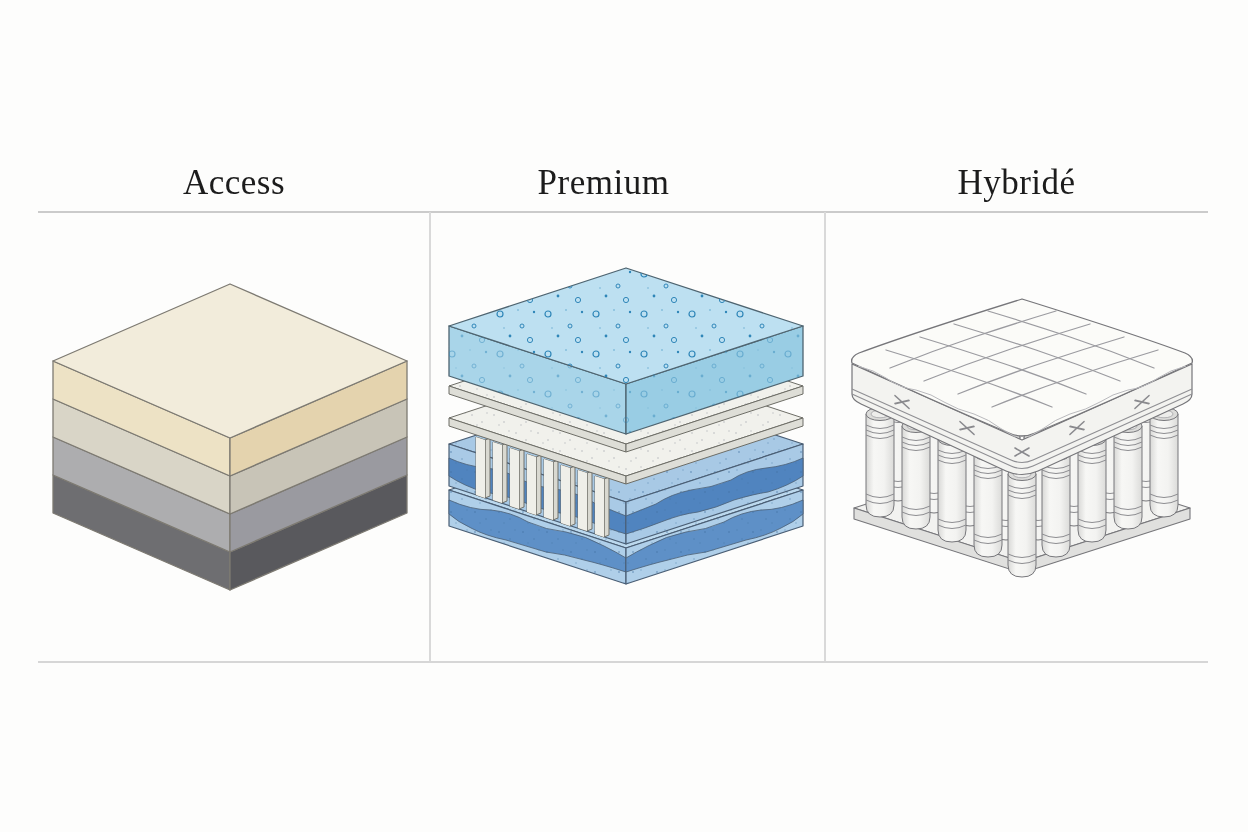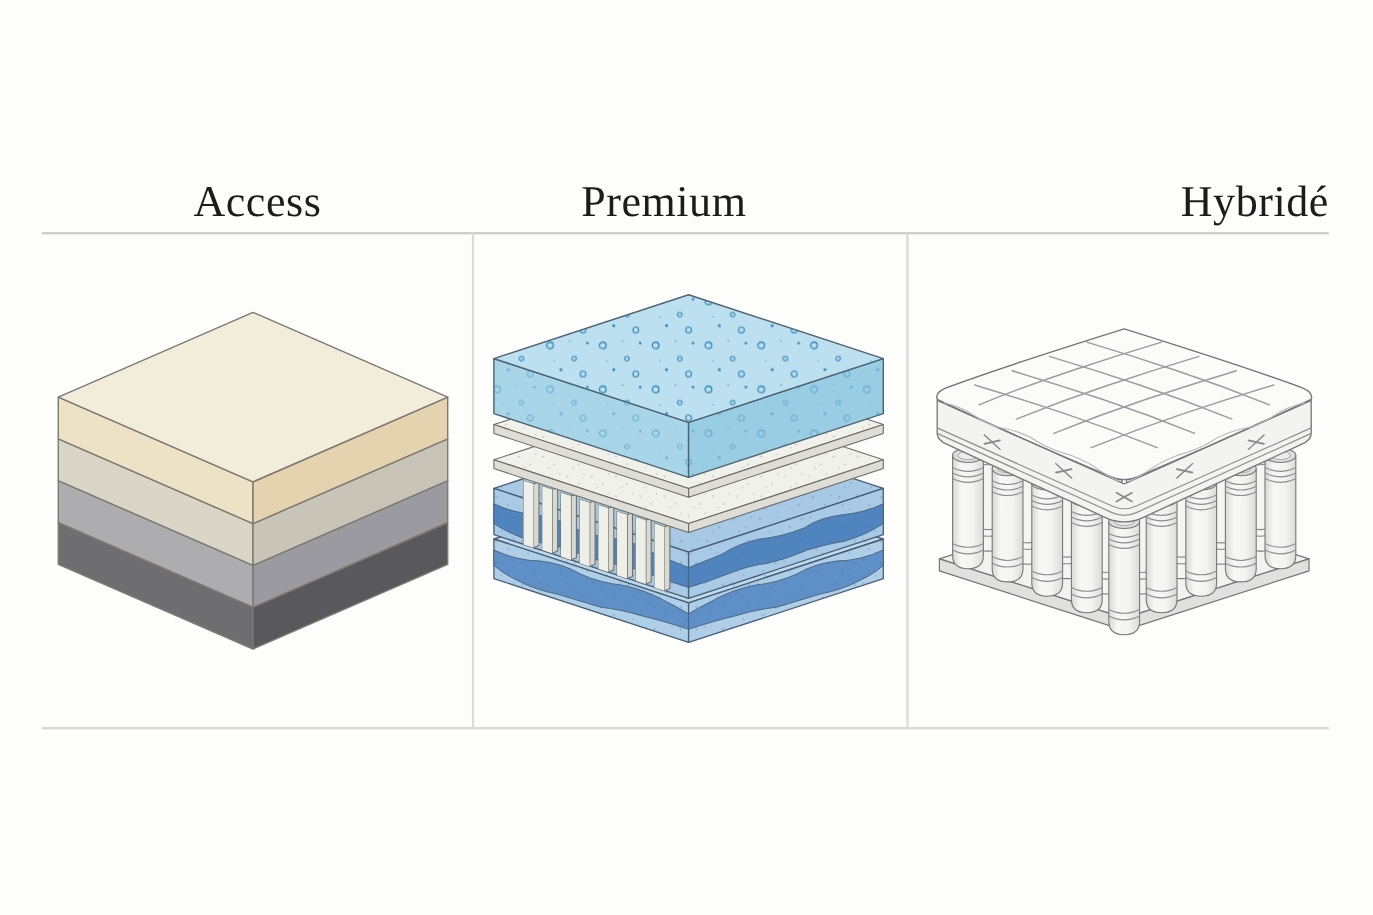--- a/index.html
+++ b/index.html
@@ -3,36 +3,36 @@
 <meta charset="utf-8">
 <style>
   html,body{margin:0;padding:0;}
   .canvas{
     position:relative;width:1248px;height:832px;
     background:#fdfdfc;overflow:hidden;
     font-family:"Liberation Serif","DejaVu Serif",serif;
   }
   .col-title{
     position:absolute;top:160px;height:46px;line-height:46px;
-    text-align:center;font-size:40px;color:#1c1c1c;letter-spacing:.5px;
+    text-align:center;font-size:35px;color:#1c1c1c;letter-spacing:.5px;
   }
   .rule-h{position:absolute;height:2px;}
   .rule-v{position:absolute;width:2px;}
   .cell{position:absolute;top:212px;height:450px;}
   .illus{position:absolute;}
   svg{display:block;}
 </style>
 </head>
 <body>
 
 <div class="canvas">
 
   <div class="col-title" style="left:38px;width:392px;">Access</div>
   <div class="col-title" style="left:406px;width:395px;">Premium</div>
-  <div class="col-title" style="left:825px;width:383px;text-align:right;">Hybridé</div>
+  <div class="col-title" style="left:825px;width:383px;">Hybridé</div>
 
   <div class="rule-h" style="left:38px;top:211px;width:1170px;background:#cbcbcb;"></div>
   <div class="rule-h" style="left:38px;top:661px;width:1170px;background:#d6d6d6;"></div>
   <div class="rule-v" style="left:429px;top:212px;height:449px;background:#d9d9d9;"></div>
   <div class="rule-v" style="left:824px;top:212px;height:449px;background:#d9d9d9;"></div>
 
   <div class="cell" style="left:38px;width:391px;"></div>
   <div class="cell" style="left:431px;width:393px;"></div>
   <div class="cell" style="left:826px;width:382px;"></div>
 

